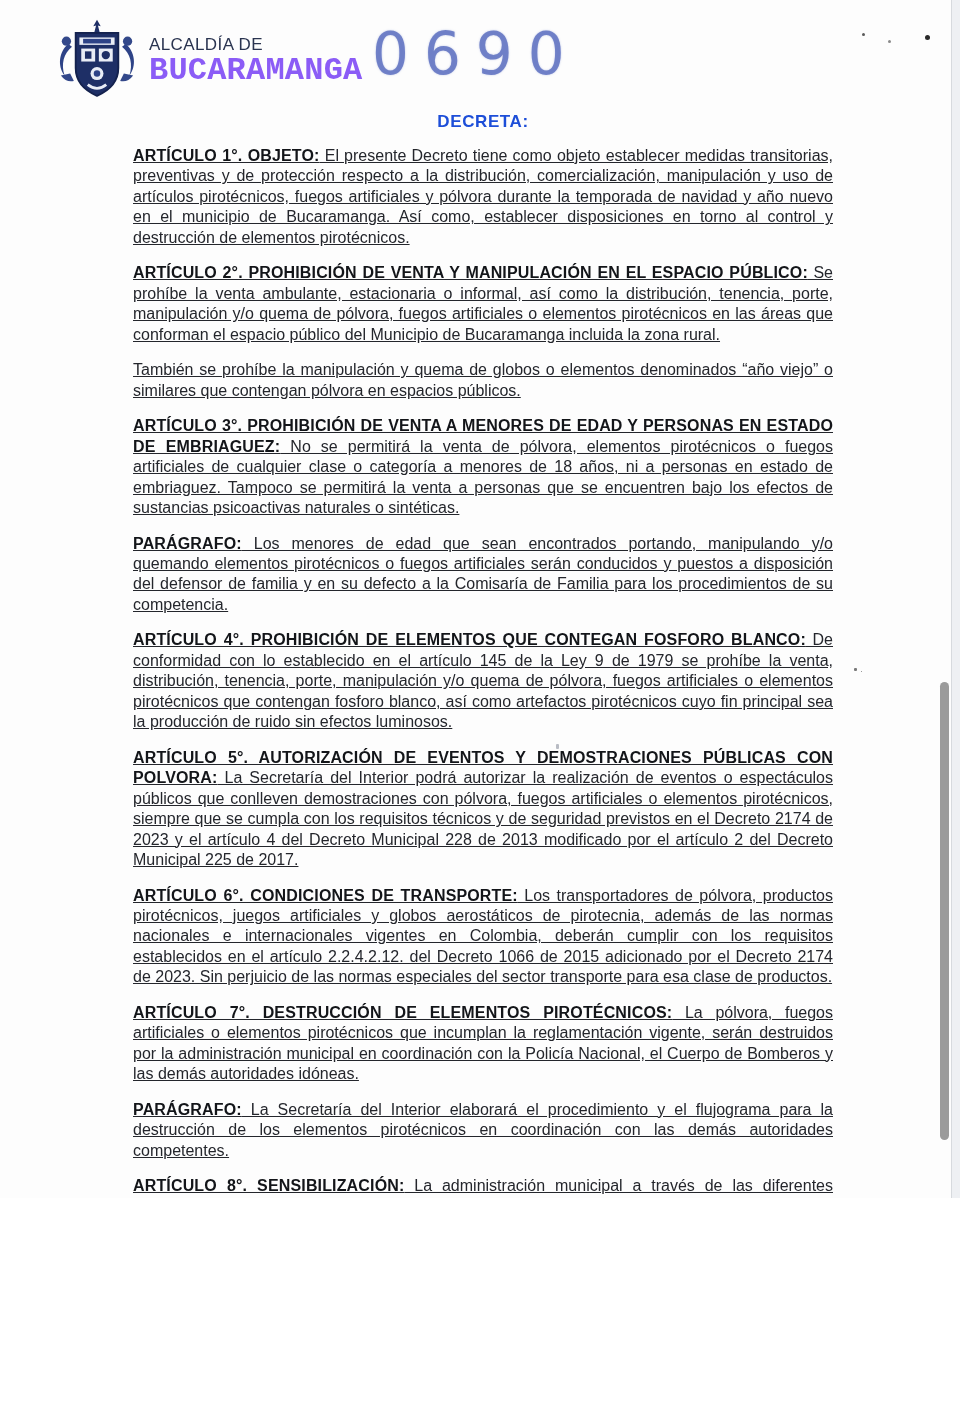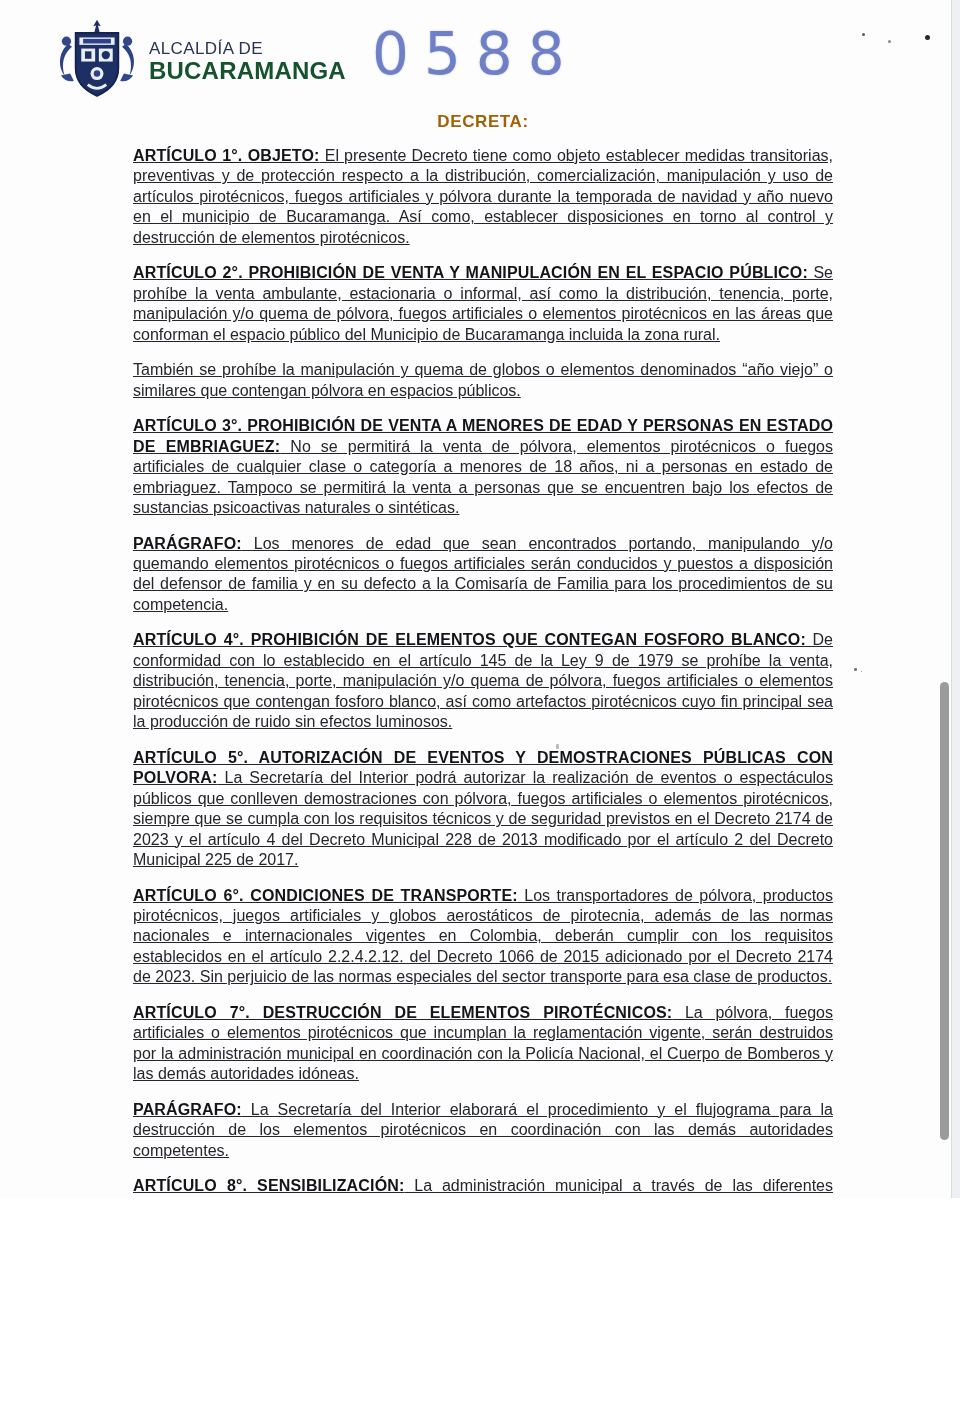--- a/index.html
+++ b/index.html
@@ -17,33 +17,33 @@
   
   .scroll-thumb {
     position:absolute; left:940px; top:682px; width:9px; height:458px;
     background:#9b9b9b; border-radius:5px;
   }
   
   .logo-wrap { position:absolute; left:55px; top:18px; display:flex; align-items:center; }
   .crest { width:84px; height:88px; }
   .logo-text { margin-left:10px; line-height:1.05; }
   .logo-line1 { font-size:17px; font-weight:500; color:#2a3450; letter-spacing:.4px; }
-  .logo-line2 { font-size:24px; font-weight:700; color:#14532d; letter-spacing:.2px; }
+  .logo-line2 { font-size:32px; font-weight:700; color:#8b5cf6; letter-spacing:.2px;font-family:Liberation Mono, monospace; }
   .stamp {
     position:absolute; left:372px; top:20px;
     font-family:"DejaVu Sans", sans-serif;
     font-size:58px; font-weight:400; letter-spacing:15px;
     color:rgba(104,122,196,0.92);
     text-shadow:0 0 2px rgba(130,145,210,0.55);
     filter:blur(.3px);
   }
   .doc-heading {
     position:absolute; left:133px; top:112px; width:700px;
     text-align:center; font-size:17px; font-weight:700;
-    color:#a16207; letter-spacing:.6px;
+    color:#1d4ed8; letter-spacing:.6px;
   }
   
   .doc-body {
     position:absolute; left:133px; top:146px; width:700px;
     font-size:16px; line-height:1.28; text-align:justify;
     color:#24262c;
   }
   .para { margin-bottom:15px;text-decoration:underline; }
   .para b { color:#131519; letter-spacing:.15px; }
   .para b:empty { display:none; }
@@ -104,21 +104,21 @@
       <circle cx="45" cy="60" r="7" fill="#e9edf6"></circle>
       <circle cx="45" cy="60" r="3.5" fill="#2e4387"></circle>
       <path d="M35,72 q10,8 20,0" stroke="#e9edf6" stroke-width="3" fill="none"></path>
     </svg>
     <div class="logo-text">
       <div class="logo-line1">ALCALDÍA DE</div>
       <div class="logo-line2">BUCARAMANGA</div>
     </div>
   </div>
 
-  <div class="stamp">0588</div>
+  <div class="stamp">0690</div>
 
   <div class="doc-heading">DECRETA:</div>
 
   <div class="doc-body">
     <p class="para"><b class="lead">ARTÍCULO 1°. OBJETO:</b><span class="body-text"> El presente Decreto tiene como objeto establecer medidas transitorias, preventivas y de protección respecto a la distribución, comercialización, manipulación y uso de artículos pirotécnicos, fuegos artificiales y pólvora durante la temporada de navidad y año nuevo en el municipio de Bucaramanga. Así como, establecer disposiciones en torno al control y destrucción de elementos pirotécnicos.</span></p>
 
     <p class="para"><b class="lead">ARTÍCULO 2°. PROHIBICIÓN DE VENTA Y MANIPULACIÓN EN EL ESPACIO PÚBLICO:</b><span class="body-text"> Se prohíbe la venta ambulante, estacionaria o informal, así como la distribución, tenencia, porte, manipulación y/o quema de pólvora, fuegos artificiales o elementos pirotécnicos en las áreas que conforman el espacio público del Municipio de Bucaramanga incluida la zona rural.</span></p>
 
     <p class="para"><span class="body-text">También se prohíbe la manipulación y quema de globos o elementos denominados “año viejo” o similares que contengan pólvora en espacios públicos.</span></p>
 

